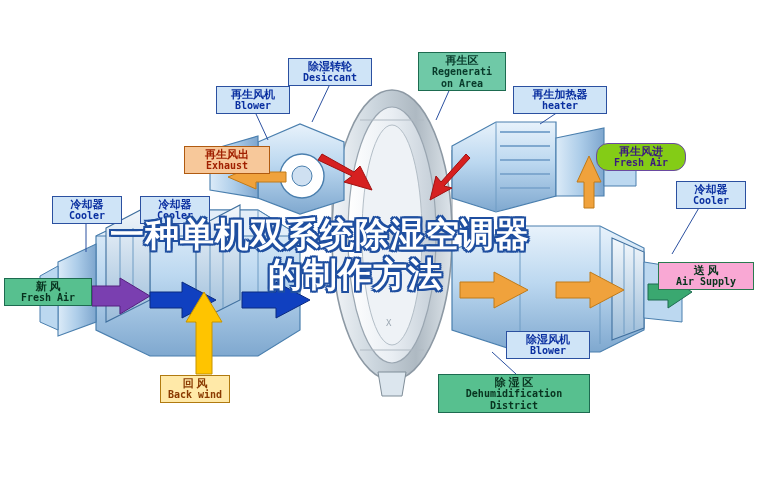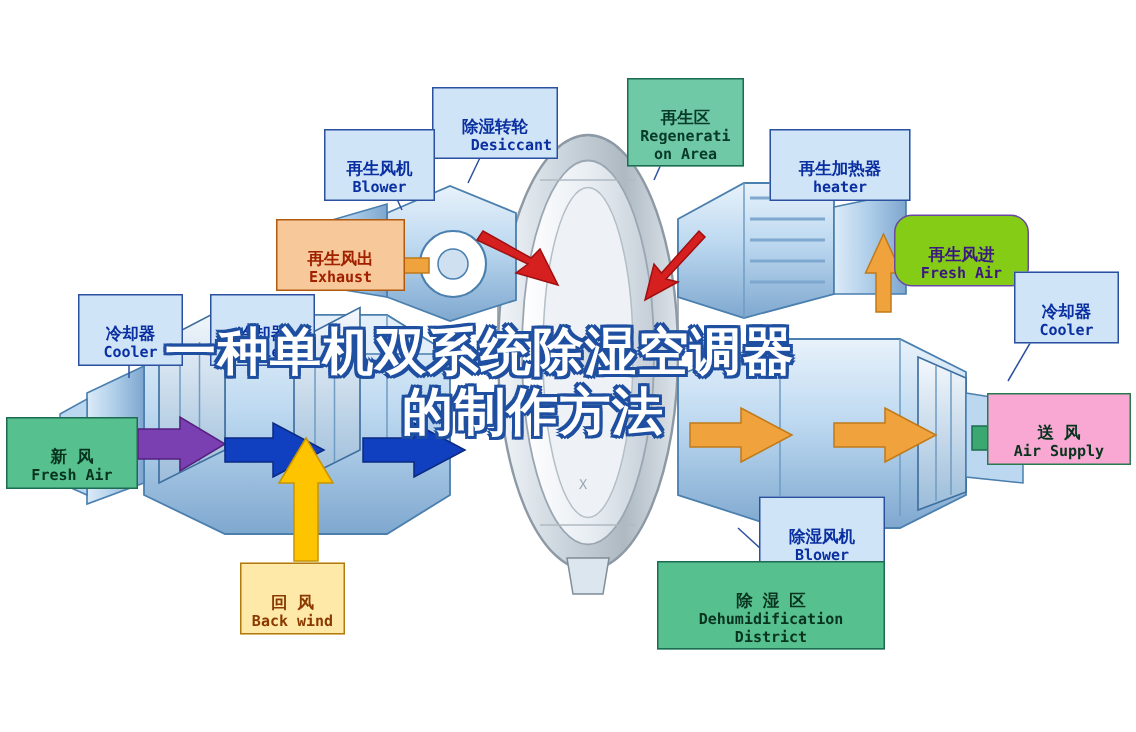--- a/index.html
+++ b/index.html
@@ -16,21 +16,21 @@
   .lbl{
     position:absolute;
     box-sizing:border-box;
     border:1px solid #000;
     text-align:center;
     line-height:1.12;
     font-weight:bold;
     padding:1px 3px;
     white-space:nowrap;
   }
-  .lbl .cn{display:block;font-family:Liberation Mono, monospace;margin-top:20px;}
+  .lbl .cn{display:block;font-family:Liberation Serif, serif;}
   .lbl .en{display:block;font-family:"DejaVu Sans Mono", monospace;}
 
   
   .v-blue   {background:#cfe4f7;color:#0a2fa0;border-color:#2b50a0;}
   .v-orange {background:#f7c89a;color:#a02000;border-color:#b05a10;}
   .v-green  {background:#6fc9a7;color:#083a2a;border-color:#1d6b50;}
   .v-green2 {background:#57c08f;color:#08331f;border-color:#1d6b50;}
   .v-lgreen {background:#f9a8d4;color:#07331c;border-color:#2a7a50;}
   .v-yellow {background:#ffe9a8;color:#8a3a00;border-color:#b07a10;}
   .v-purple {background:#84cc16;color:#3b1a80;border-color:#6a4aa0;border-radius:12px;}
@@ -196,24 +196,24 @@
       <path d="M176 220 L176 208"></path>
       <path d="M86 222 L86 252"></path>
       <path d="M700 206 L672 254"></path>
       <path d="M548 356 L560 346"></path>
       <path d="M516 374 L492 352"></path>
     </g>
   </svg>
 
   <div class="lbl v-blue" style="left:288px;top:58px;width:84px;font-size:11px;">
     <span class="cn">除湿转轮</span>
-    <span class="en" style="font-size:10px;text-align:right;">Desiccant</span>
-  </div>
-
-  <div class="lbl v-green" style="left:418px;top:52px;width:78px;font-size:11px;">
+    <span class="en" style="font-size:10px;">Desiccant</span>
+  </div>
+
+  <div class="lbl v-green" style="left:418px;top:52px;width:88px;font-size:11px;">
     <span class="cn">再生区</span>
     <span class="en" style="font-size:10px;">Regenerati</span>
     <span class="en" style="font-size:10px;">on Area</span>
   </div>
 
   <div class="lbl v-blue" style="left:216px;top:86px;width:74px;font-size:11px;">
     <span class="cn">再生风机</span>
     <span class="en" style="font-size:10px;">Blower</span>
   </div>
 

